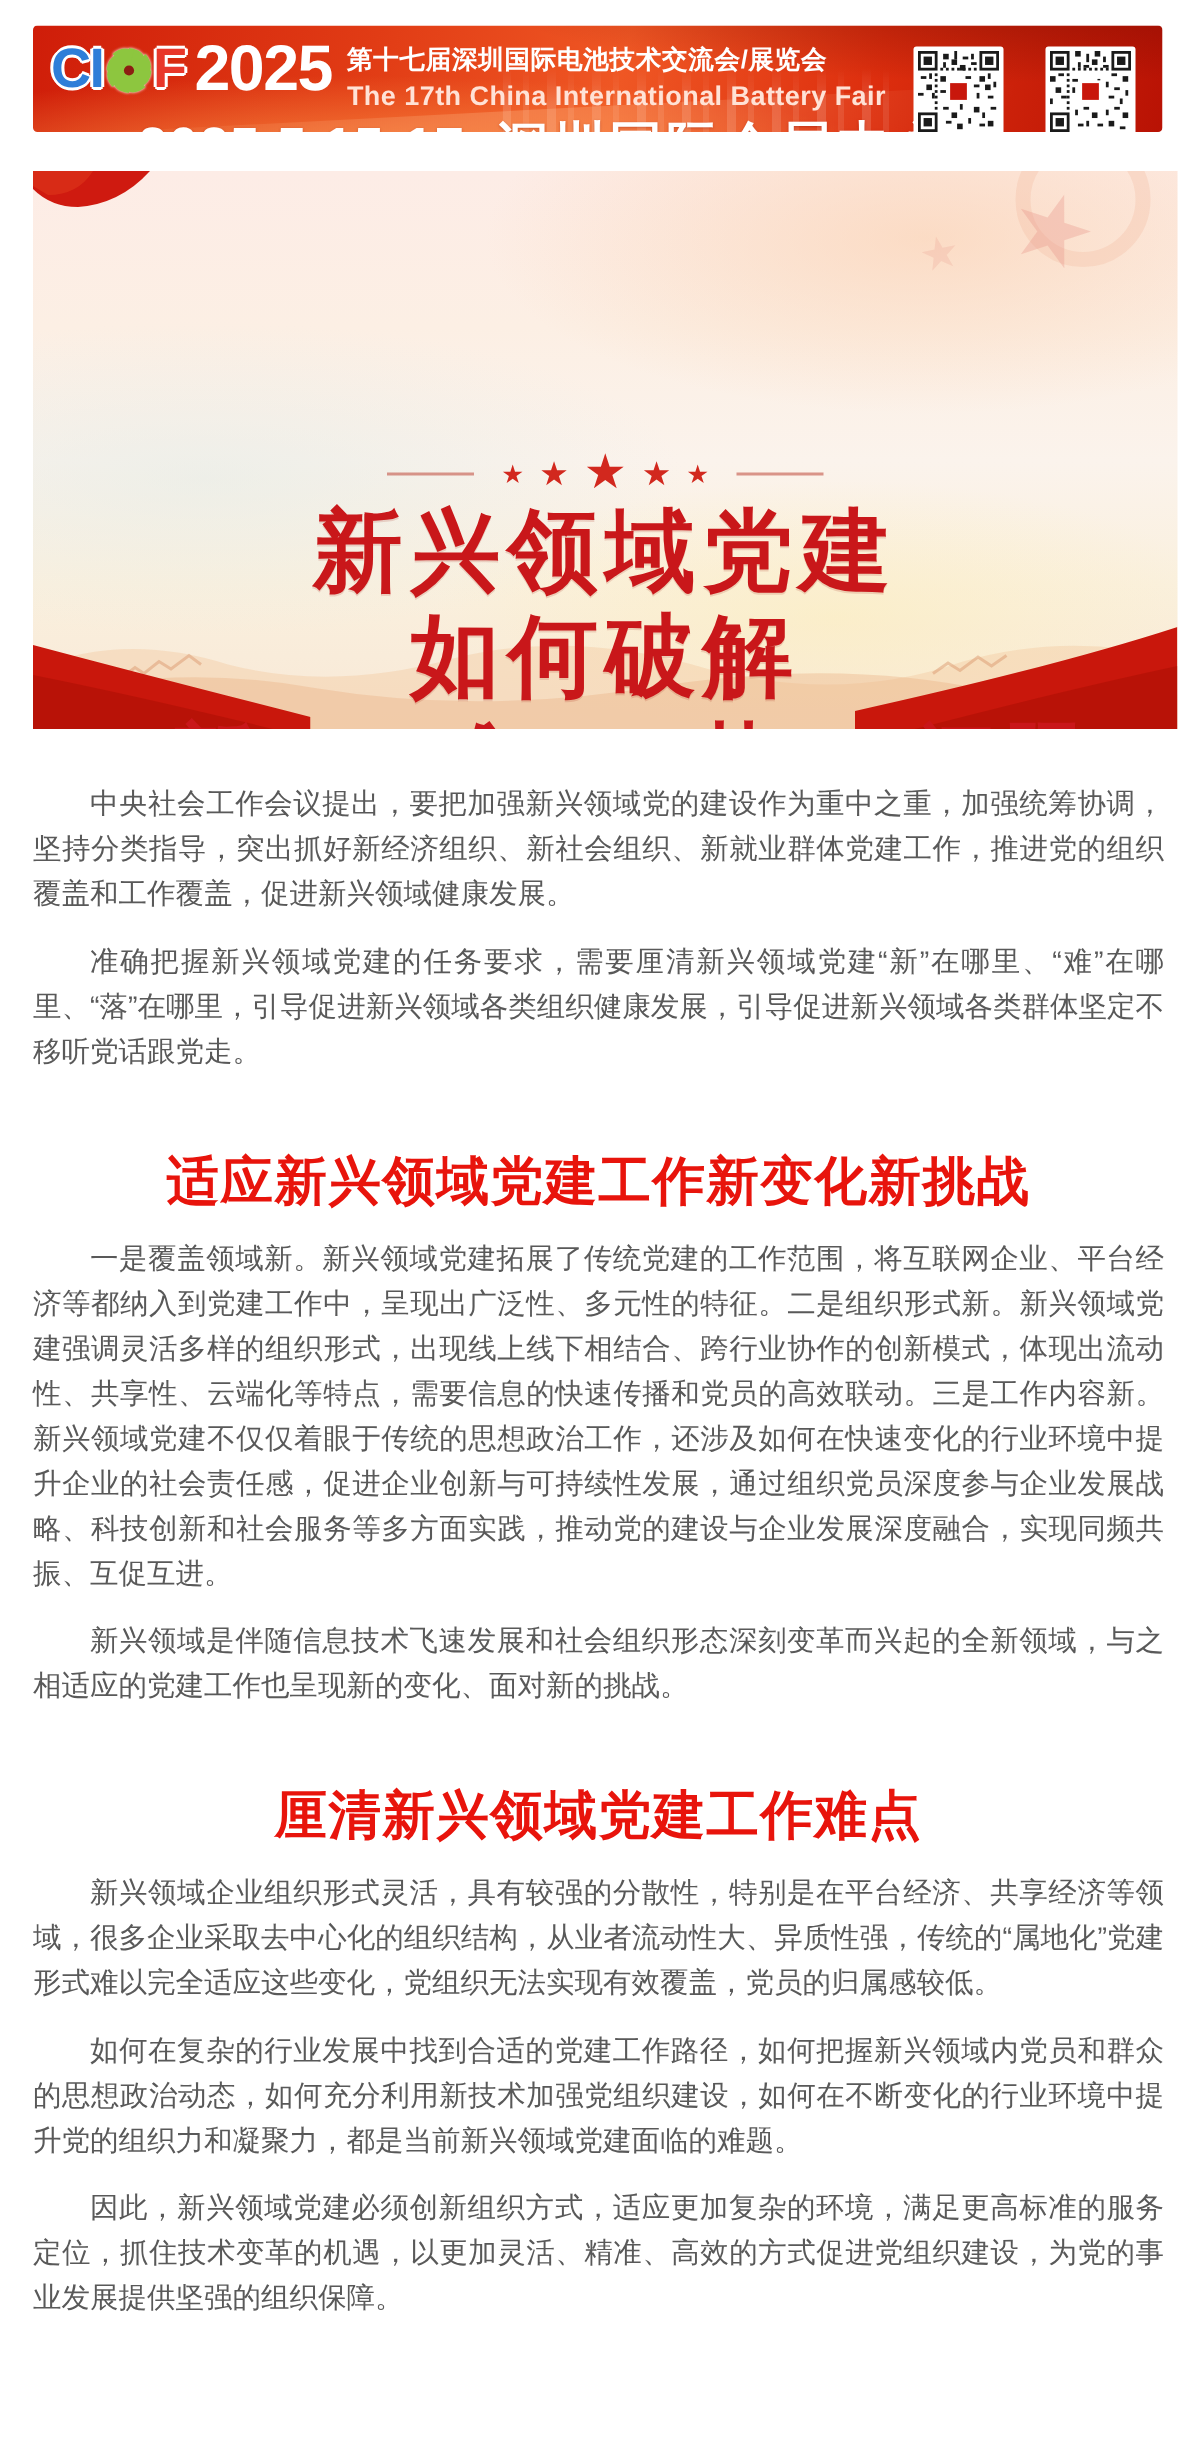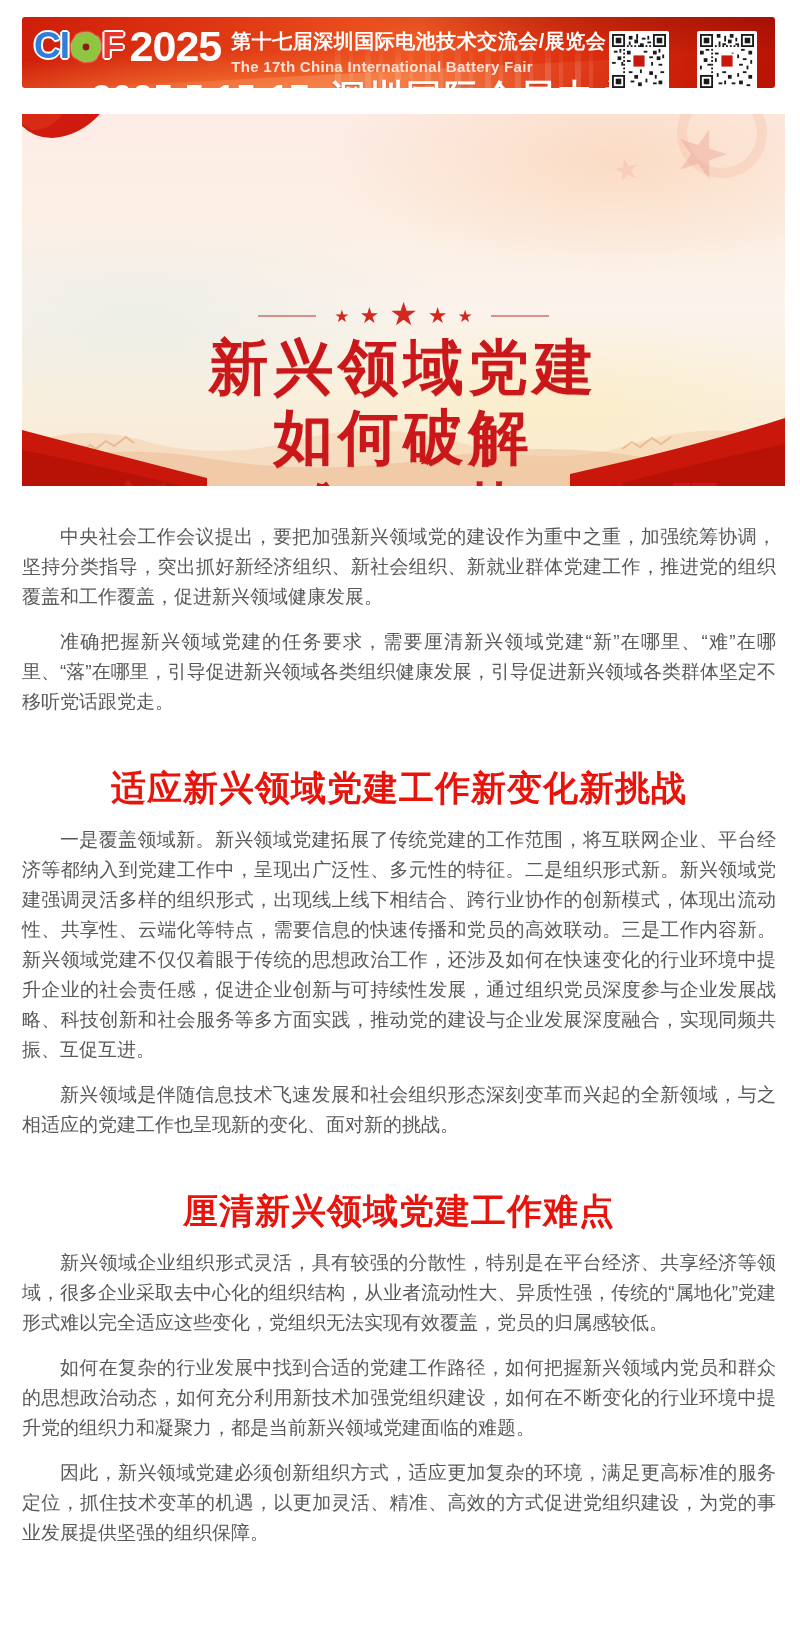--- a/index.html
+++ b/index.html
@@ -35,22 +35,22 @@
   .logo { display:flex; align-items:center; }
   .logo-letters {
     font-size:37px; font-weight:800; letter-spacing:-1px; line-height:40px;
     text-shadow:-2px 0 0 #fff, 2px 0 0 #fff, 0 -2px 0 #fff, 0 2px 0 #fff, -1px -1px 0 #fff, 1px 1px 0 #fff, -1px 1px 0 #fff, 1px -1px 0 #fff;
   }
   .logo-ci { color:#2f7ed8; }
   .logo-f  { color:#e8372a; }
   .pinwheel { width:34px; height:34px; margin:2px -1px 0 0; filter:drop-shadow(0 0 1px #fff); }
   .logo-year { color:#ffffff; font-size:43px; font-weight:800; line-height:40px; margin-left:6px; letter-spacing:-1px; }
   .banner-titles { margin-left:10px; padding-top:2px; }
-  .banner-title-cn { color:#ffffff; font-size:20px; font-weight:800; letter-spacing:.5px; white-space:nowrap; }
-  .banner-title-en { color:#ffe2d6; font-size:15px; font-weight:600; margin-top:3px; letter-spacing:.3px; white-space:nowrap; }
+  .banner-title-cn { color:#ffffff; font-size:17px; font-weight:800; letter-spacing:.5px; white-space:nowrap; }
+  .banner-title-en { color:#ffe2d6; font-size:18px; font-weight:600; margin-top:3px; letter-spacing:.3px; white-space:nowrap; }
   .banner-date {
     position:absolute; left:70px; top:57px; z-index:2;
     color:#ffffff; font-size:35px; font-weight:800; letter-spacing:1px; white-space:nowrap;
     text-shadow:0 1px 2px rgba(120,10,0,.35);
   }
   .banner-date .venue { margin-left:20px; letter-spacing:3px; }
   .qr-group { position:absolute; top:14px; right:18px; display:flex; gap:23px; z-index:3; }
   .qr-item { display:flex; flex-direction:column; align-items:center; }
   .qr-box { width:60px; height:60px; background:#ffffff; border-radius:2px; padding:3px; }
   .qr-box svg { width:100%; height:100%; display:block; }

